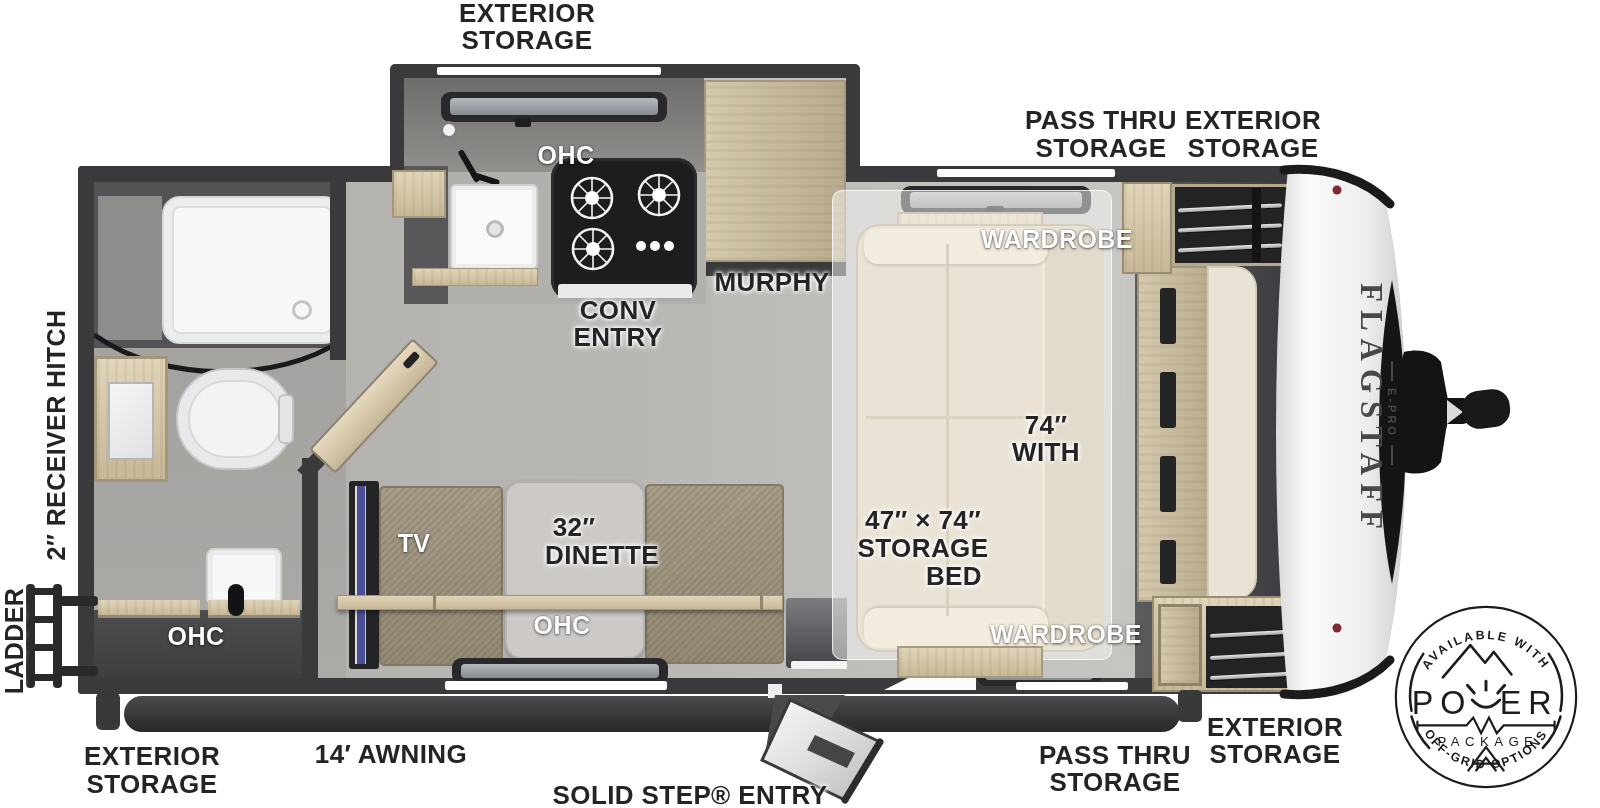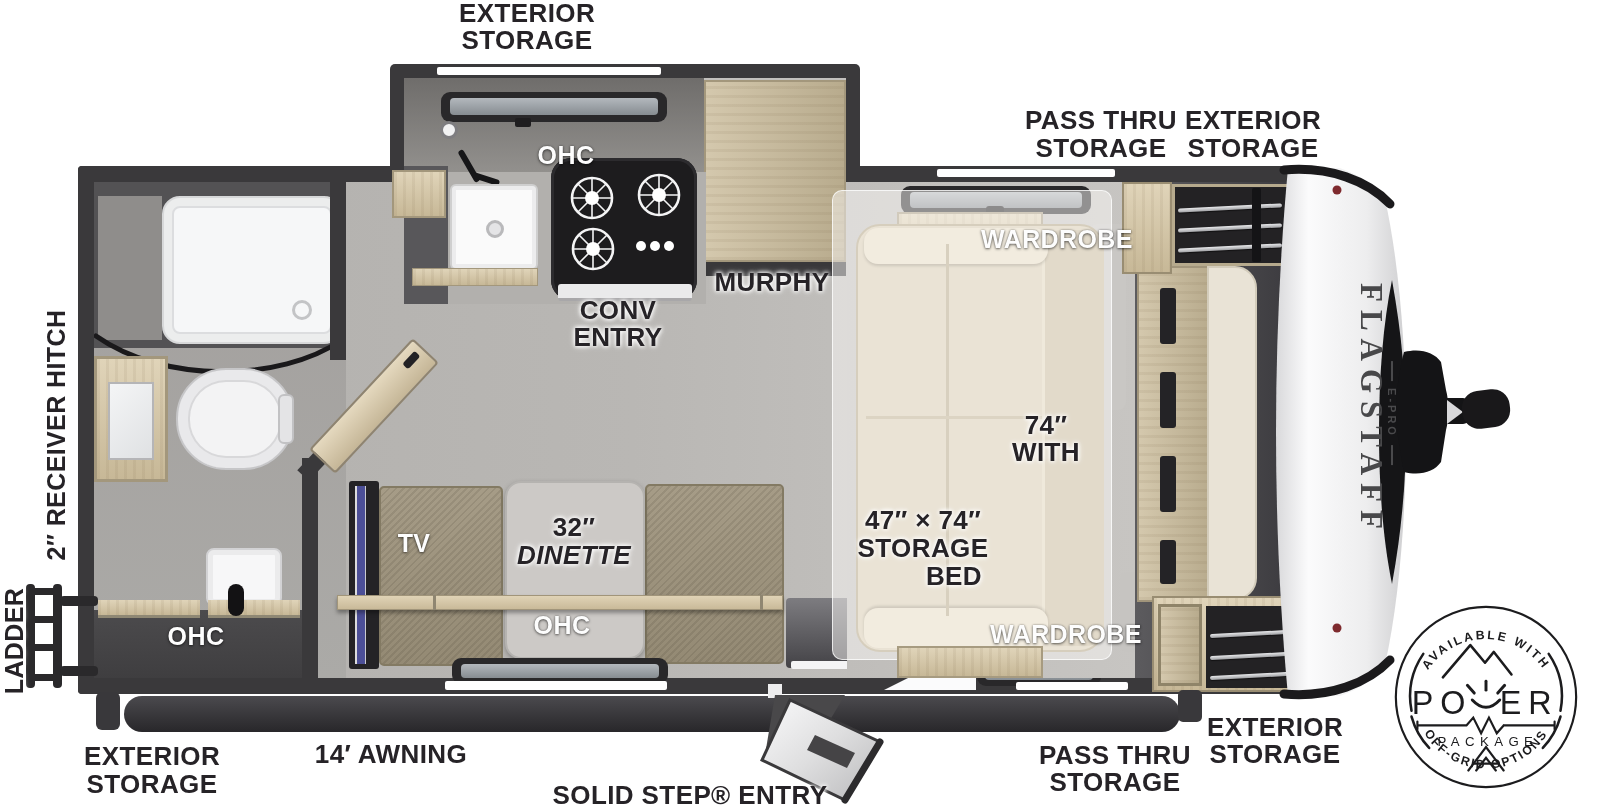--- a/index.html
+++ b/index.html
@@ -267,21 +267,21 @@
   <div class="lbl" style="left:618px;top:337px;">ENTRY</div>
   <div class="lbl" style="left:772px;top:282px;">MURPHY</div>
   <div class="lbl white" style="left:1057px;top:239px;font-size:25px;">WARDROBE</div>
   <div class="lbl" style="left:1046px;top:425px;">74″</div>
   <div class="lbl" style="left:1046px;top:452px;">WITH</div>
   <div class="lbl" style="left:923px;top:520px;">47″ × 74″</div>
   <div class="lbl" style="left:923px;top:548px;">STORAGE</div>
   <div class="lbl" style="left:954px;top:576px;">BED</div>
   <div class="lbl white" style="left:1066px;top:634px;font-size:25px;">WARDROBE</div>
   <div class="lbl" style="left:574px;top:527px;">32″</div>
-  <div class="lbl" style="left:574px;top:555px;font-style:italic;">DINETTE</div>
+  <div class="lbl" style="left:602px;top:555px;">DINETTE</div>
   <div class="lbl white" style="left:414px;top:543px;font-size:25px;">TV</div>
   <div class="lbl white" style="left:562px;top:625px;font-size:25px;">OHC</div>
   <div class="lbl white" style="left:196px;top:636px;font-size:25px;">OHC</div>
   <div class="lbl rot" style="left:56px;top:435px;font-size:25px;">2″ RECEIVER HITCH</div>
   <div class="lbl rot" style="left:14px;top:641px;font-size:25px;">LADDER</div>
   <div class="lbl" style="left:152px;top:756px;">EXTERIOR</div>
   <div class="lbl" style="left:152px;top:784px;">STORAGE</div>
   <div class="lbl" style="left:391px;top:754px;">14′ AWNING</div>
   <div class="lbl" style="left:690px;top:795px;">SOLID STEP® ENTRY</div>
   <div class="lbl" style="left:1115px;top:755px;">PASS THRU</div>

